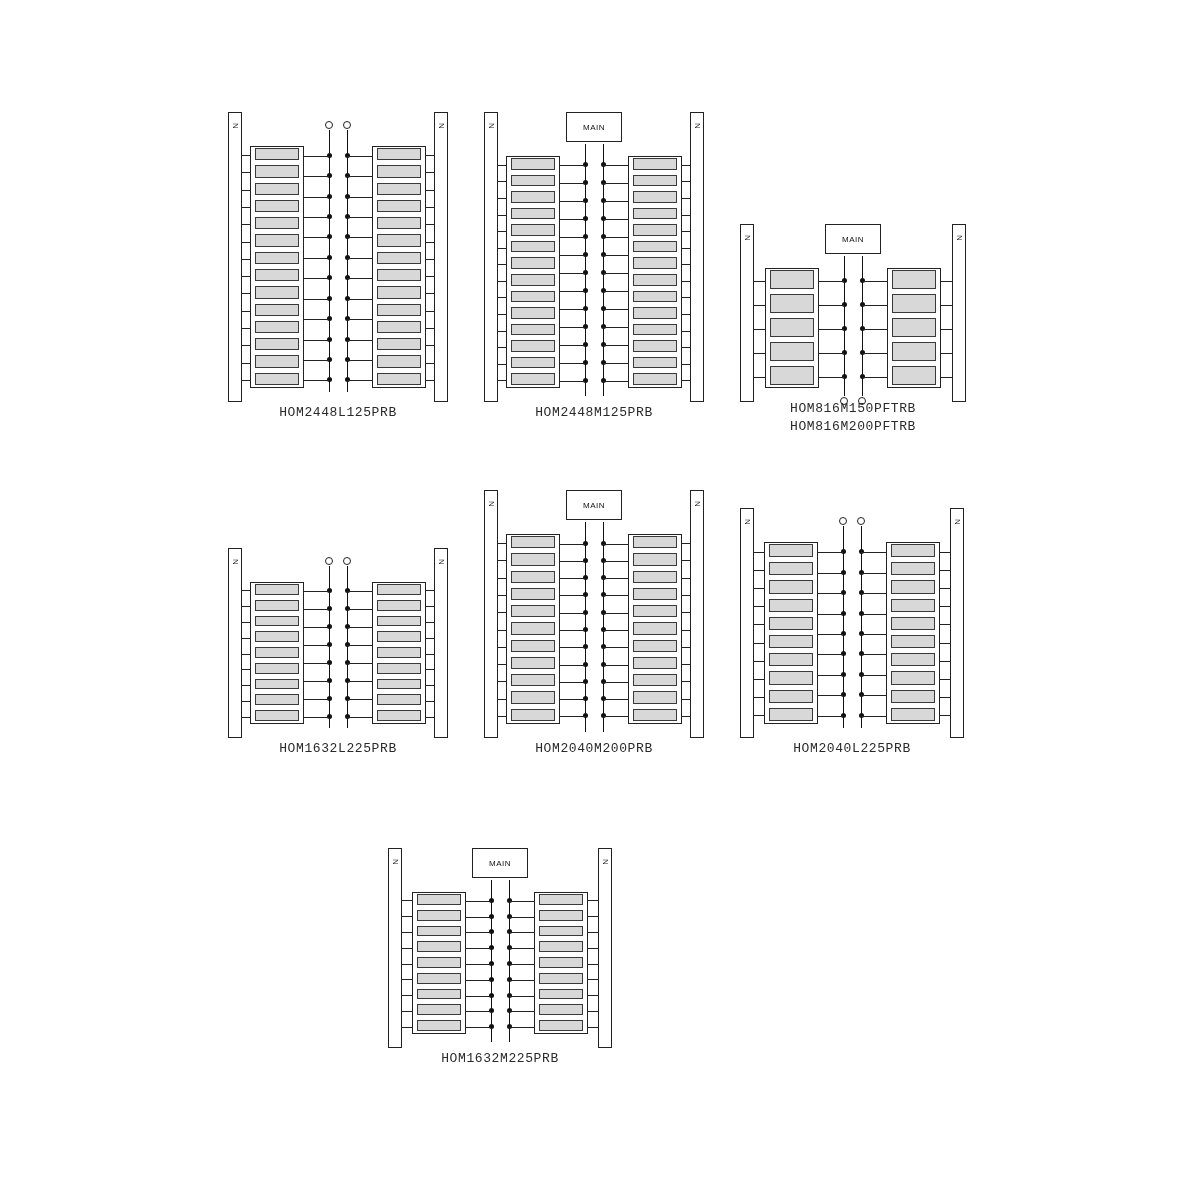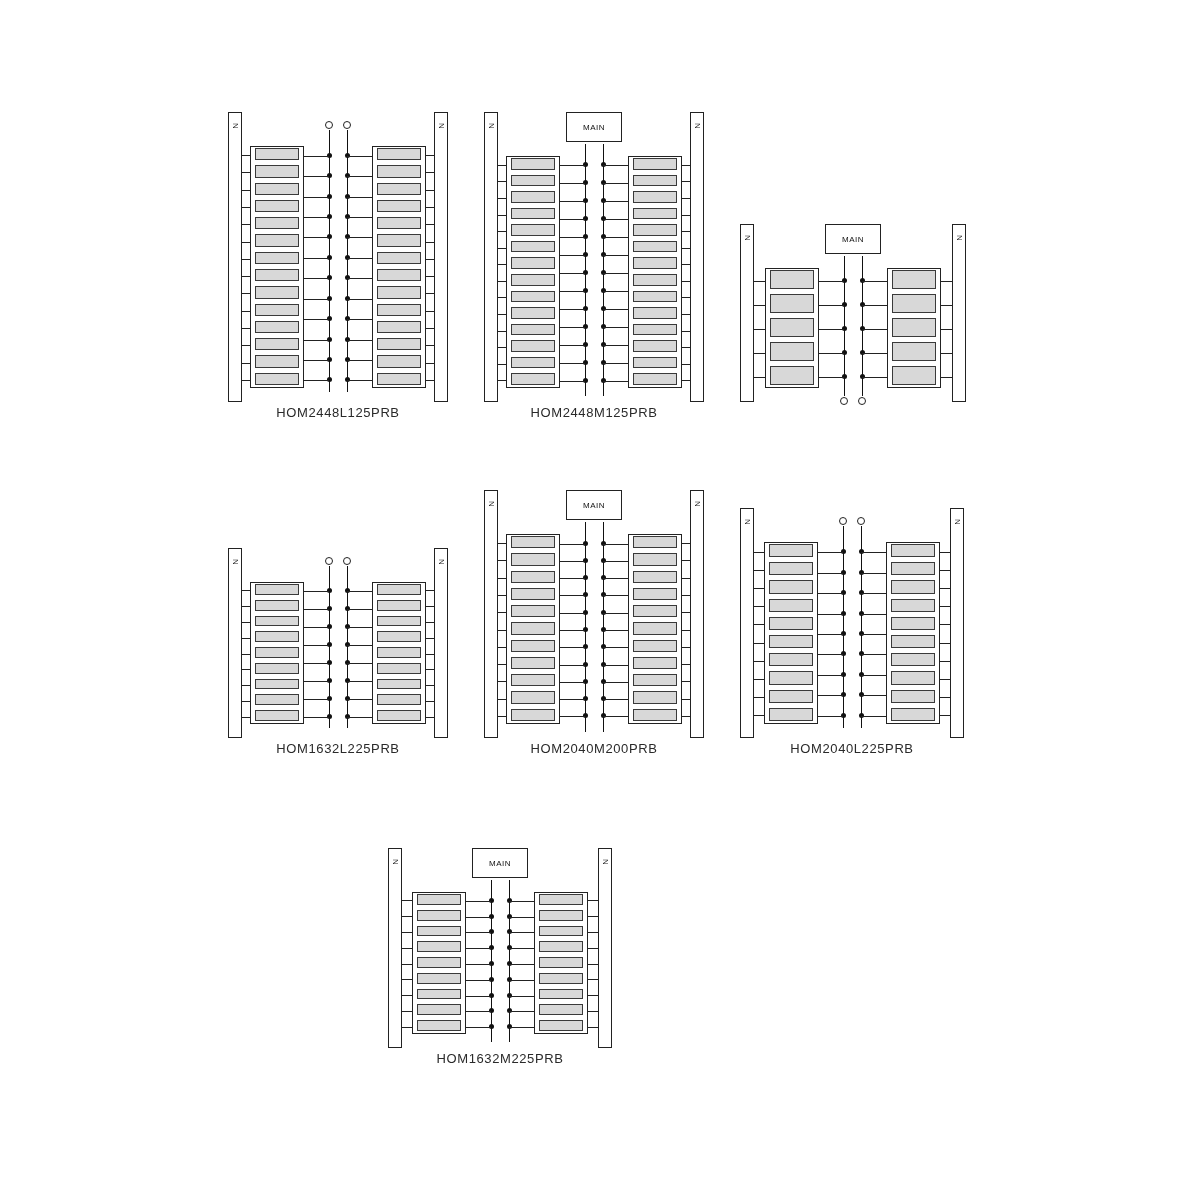--- a/index.html
+++ b/index.html
@@ -96,20 +96,21 @@
     letter-spacing: 0.5px;
     color: #111;
   }
   .caption {
     position: absolute;
     text-align: center;
     font-size: 13px;
     letter-spacing: 0.6px;
     color: #2a2a2a;
     white-space: nowrap;
+    font-family: Liberation Mono, monospace;
   }
   .caption span { display: block; line-height: 1.35; }
 </style>
 </head>
 <body>
 
 <div id="sheet">
     <div class="panel" style="left: 228px; top: 112px; width: 220px; height: 340px;">
       <div class="diagram" style="position: absolute; left: 0px; top: 0px; width: 220px; height: 290px;">
         <div class="rail" style="left: 0px; top: 0px; width: 14px; height: 290px;">
@@ -409,20 +410,24 @@
         <div class="lead" style="left: 122px; top: 128.5px; width: 25px;"></div>
         <div class="dot" style="left: 102px; top: 150px;"></div>
         <div class="dot" style="left: 120px; top: 150px;"></div>
         <div class="lead" style="left: 79px; top: 152.5px; width: 25px;"></div>
         <div class="lead" style="left: 122px; top: 152.5px; width: 25px;"></div>
         <div class="mainbox" style="left: 85px; top: 0px; width: 56px; height: 30px;">MAIN</div>
         <div class="circle" style="left: 100px; top: 173px;"></div>
         <div class="circle" style="left: 118px; top: 173px;"></div>
       </div>
     </div>
+    <div class="caption" style="left: 740px; top: 400px; width: 226px;">
+      <span>HOM816M150PFTRB</span>
+      <span>HOM816M200PFTRB</span>
+    </div>
     <div class="panel" style="left: 228px; top: 548px; width: 220px; height: 240px;">
       <div class="diagram" style="position: absolute; left: 0px; top: 0px; width: 220px; height: 190px;">
         <div class="rail" style="left: 0px; top: 0px; width: 14px; height: 190px;">
           <div class="rail-label">N</div>
         </div>
         <div class="rail" style="left: 206px; top: 0px; width: 14px; height: 190px;">
           <div class="rail-label">N</div>
         </div>
         <div class="stack" style="left: 22px; top: 34px; width: 54px; height: 142px;"></div>
         <div class="stack" style="left: 144px; top: 34px; width: 54px; height: 142px;"></div>

